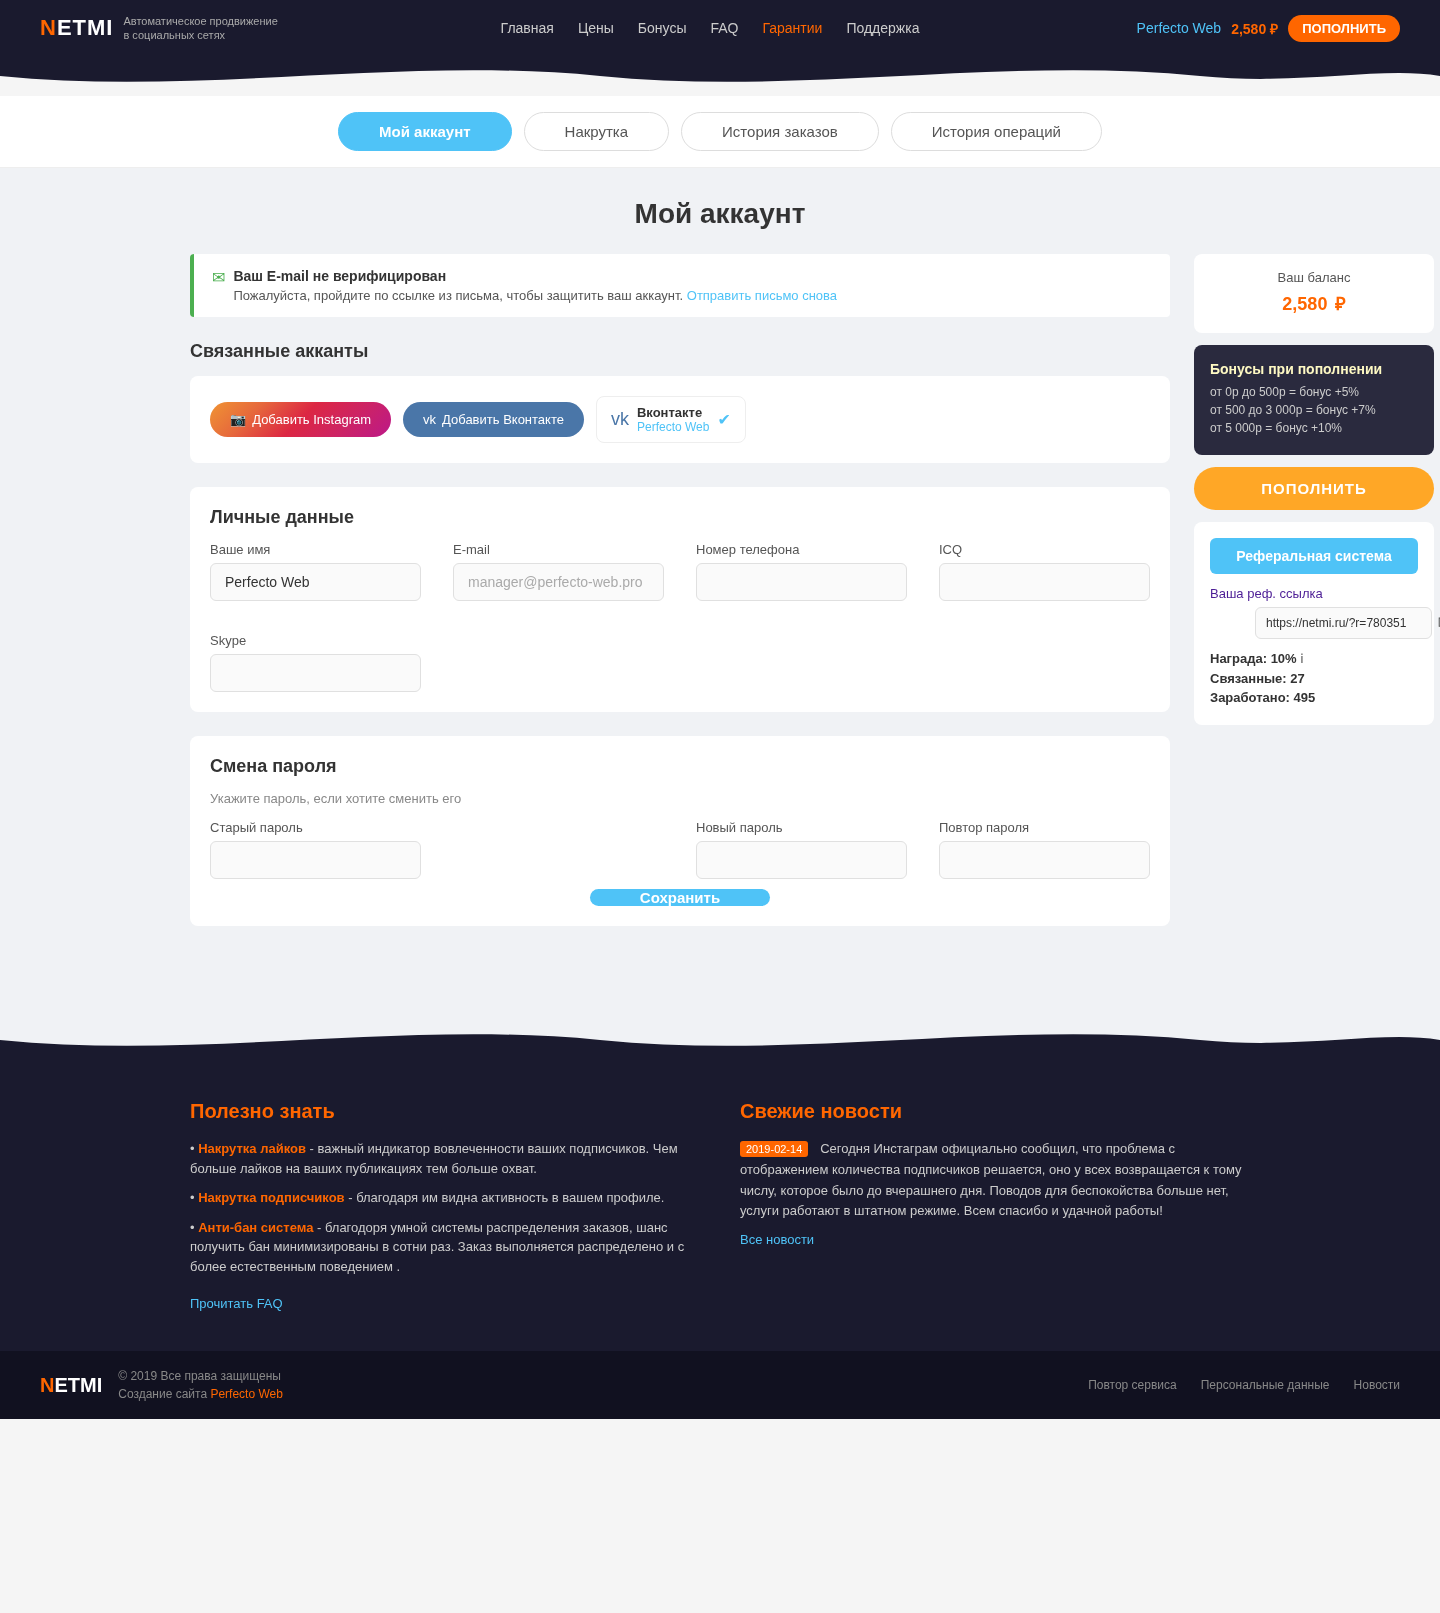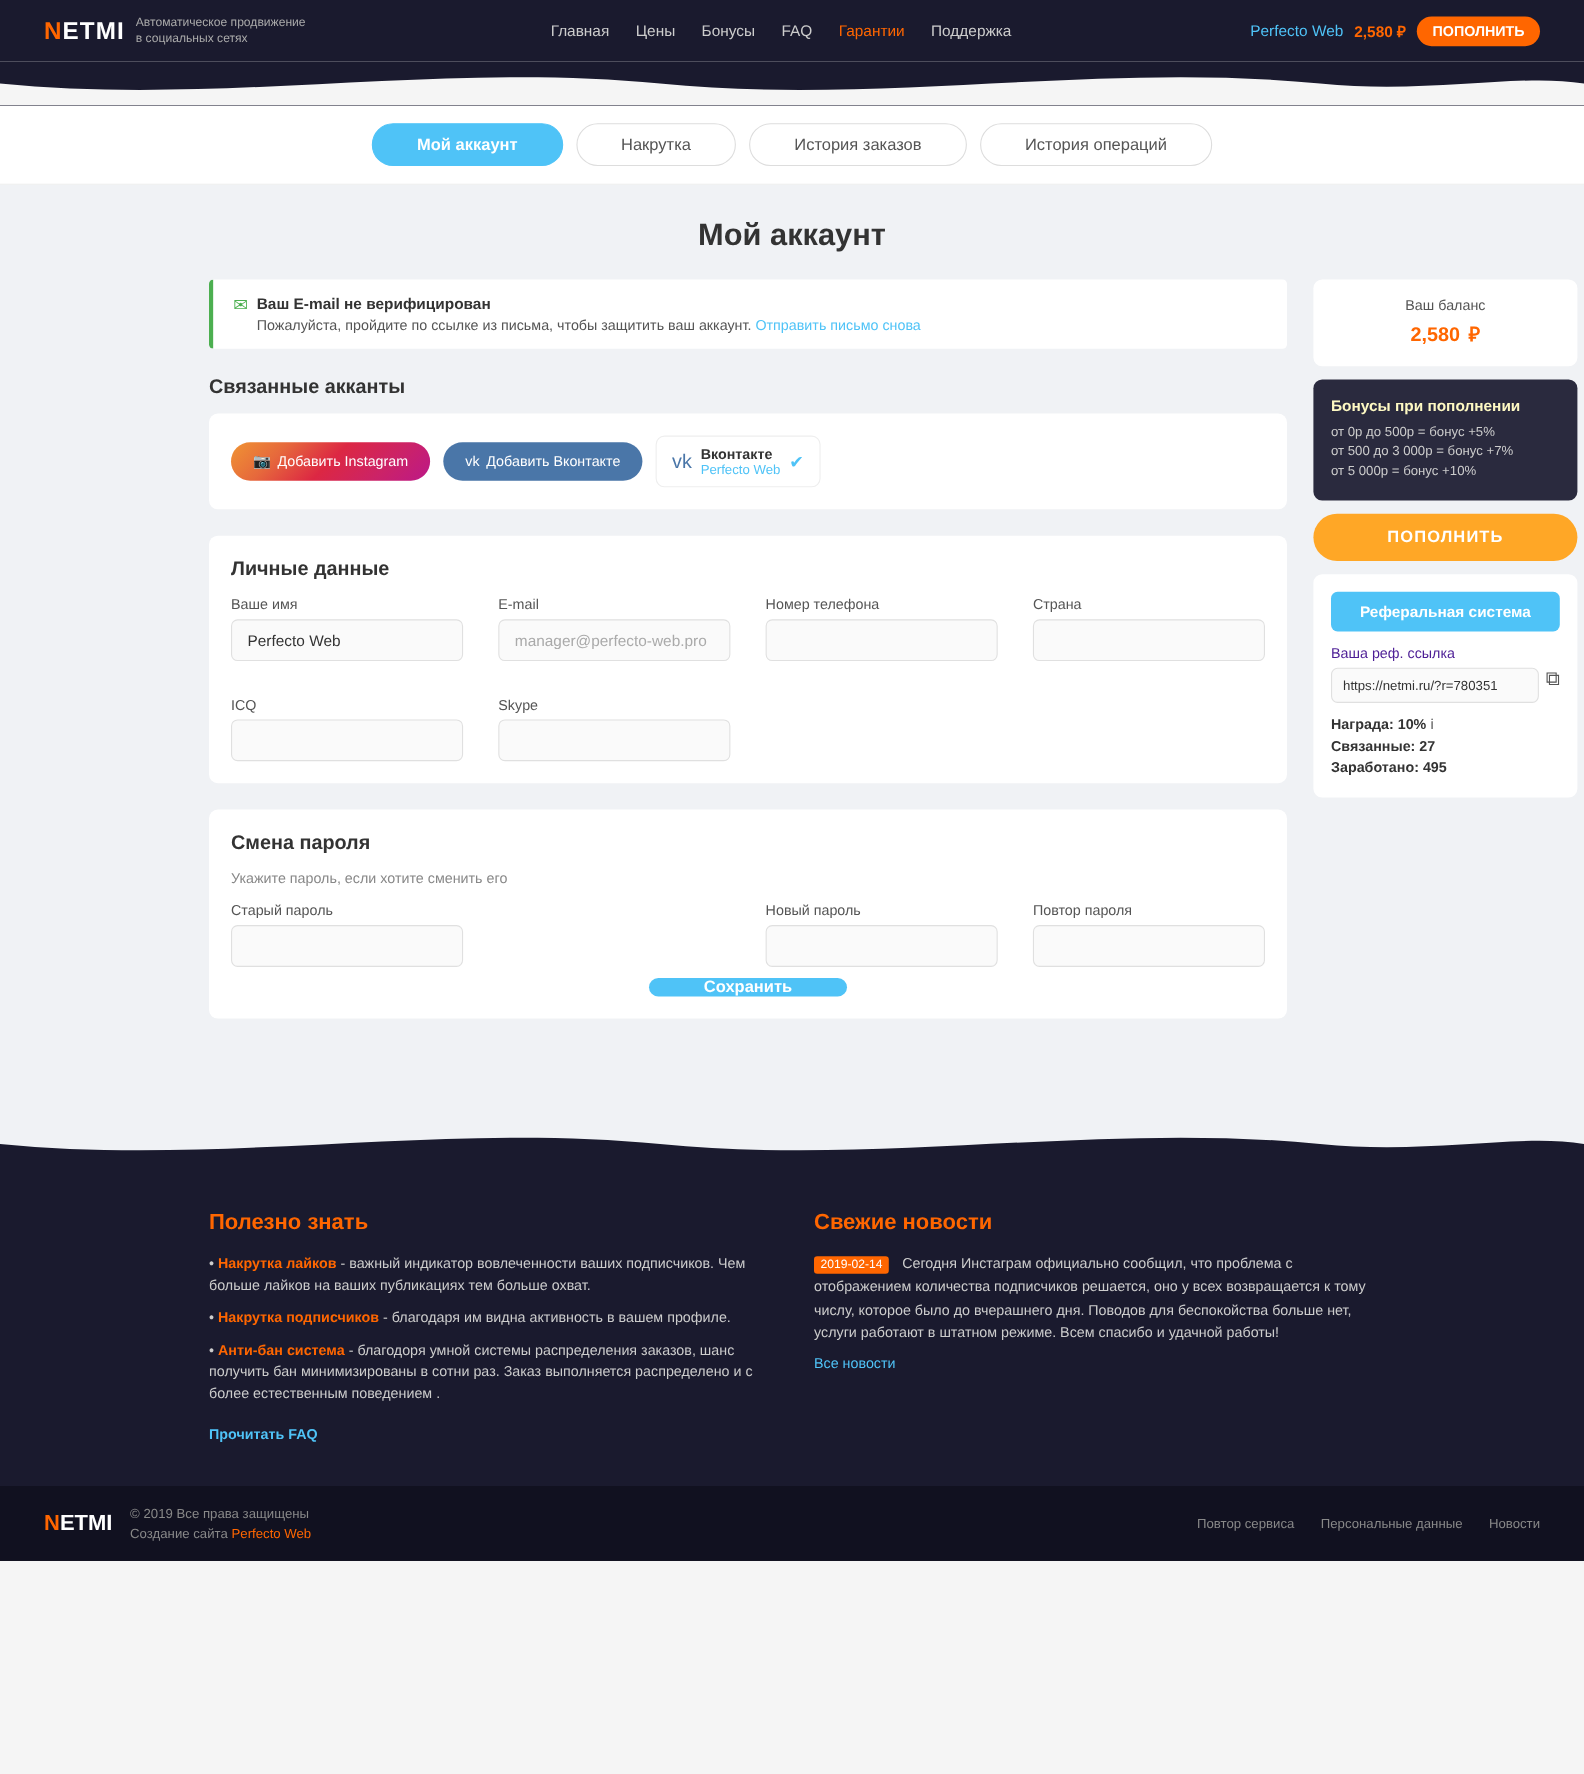--- a/index.html
+++ b/index.html
@@ -260,21 +260,21 @@
       border: none;
       border-radius: 6px;
       padding: 10px;
       width: 100%;
       font-size: 14px;
       cursor: pointer;
       margin-bottom: 12px;
       font-weight: bold;
     }
     .ref-label { font-size: 13px; color: #4c1d95; margin-bottom: 6px; }
-    .ref-link-row { display: flex; gap: 6px; margin-bottom: 10px; }
+    .ref-link-row { display: flex; align-items: center; gap: 6px; margin-bottom: 10px; margin-left: 45px; }
     .ref-link-input {
       flex: 1;
       border: 1px solid #e0e0e0;
       border-radius: 6px;
       padding: 8px 10px;
       font-size: 12px;
       color: #333;
       background: #fafafa;
     }
     .copy-btn { font-size: 18px; cursor: pointer; color: #555; }
@@ -289,21 +289,21 @@
       max-width: 1100px;
       margin: 0 auto;
       padding: 40px 20px;
       display: grid;
       grid-template-columns: 1fr 1fr;
       gap: 40px;
     }
     .footer-section-title { color: #ff6600; font-size: 20px; font-weight: bold; margin-bottom: 16px; }
     .footer-link-item { color: #ccc; font-size: 13px; margin-bottom: 10px; line-height: 1.5; }
     .footer-link-item .highlight { color: #ff6600; font-weight: bold; }
-    .footer-read-faq { color: #4fc3f7; text-decoration: none; font-size: 13px; display: inline-block; margin-top: 10px; cursor: pointer; font-weight: bold; }
+    .footer-read-faq { color: #4fc3f7; text-decoration: none; font-size: 13px; display: inline-block; margin-top: 10px; cursor: pointer; }
 
     .news-date-badge { background: #ff6600; color: #fff; font-size: 11px; padding: 2px 6px; border-radius: 3px; margin-right: 8px; }
     .news-text { color: #ccc; font-size: 13px; line-height: 1.6; margin-top: 6px; }
     .all-news-link { color: #4fc3f7; text-decoration: none; font-size: 13px; display: inline-block; margin-top: 10px; cursor: pointer; }
 
     .footer-bottom {
       background: #111120;
       padding: 16px 40px;
       display: flex;
       align-items: center;
@@ -404,24 +404,20 @@
             </div>
             <div class="form-group">
               <label class="form-label">E-mail</label>
               <input class="form-input" type="email" placeholder="manager@perfecto-web.pro" style="">
             </div>
             <div class="form-group">
               <label class="form-label">Номер телефона</label>
               <input class="form-input" type="text" style="">
             </div>
             <div class="form-group">
-              <label class="form-label">Страна</label>
-              <input class="form-input" type="text" style="">
-            </div>
-            <div class="form-group">
               <label class="form-label">ICQ</label>
               <input class="form-input" type="text" style="">
             </div>
             <div class="form-group">
               <label class="form-label">Skype</label>
               <input class="form-input" type="text" style="">
             </div>
           </div>
         </div>
 

